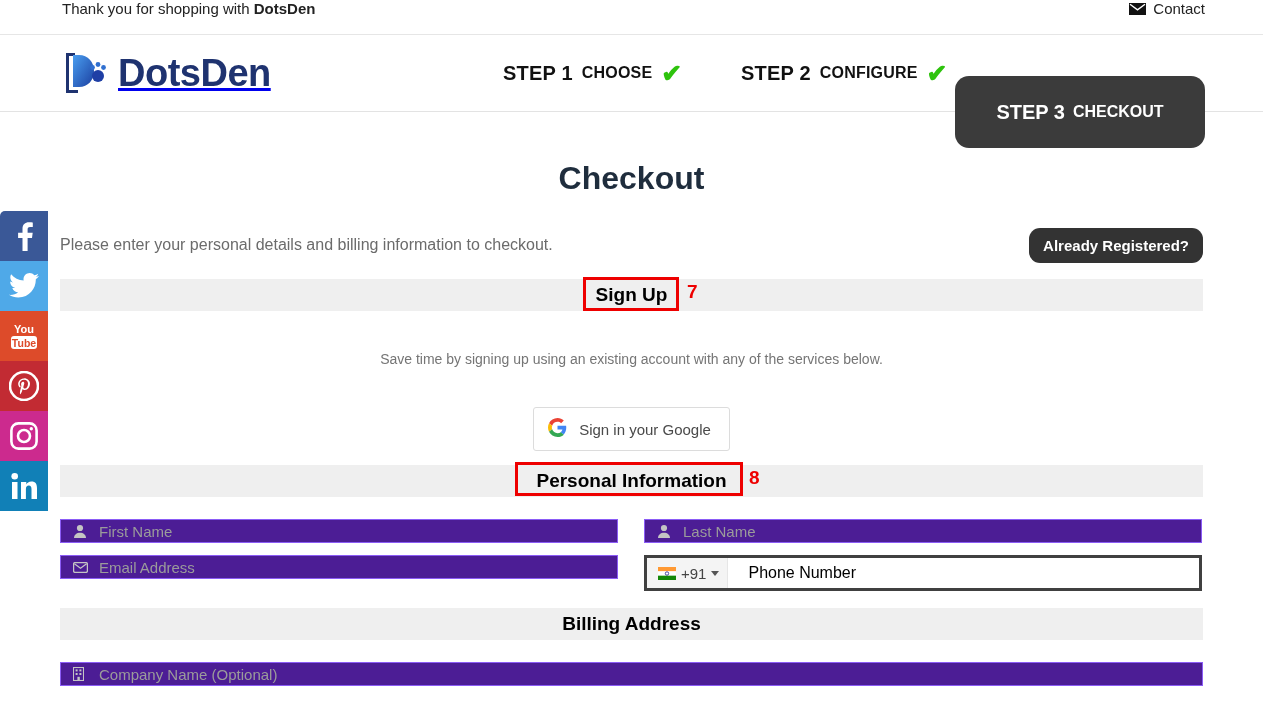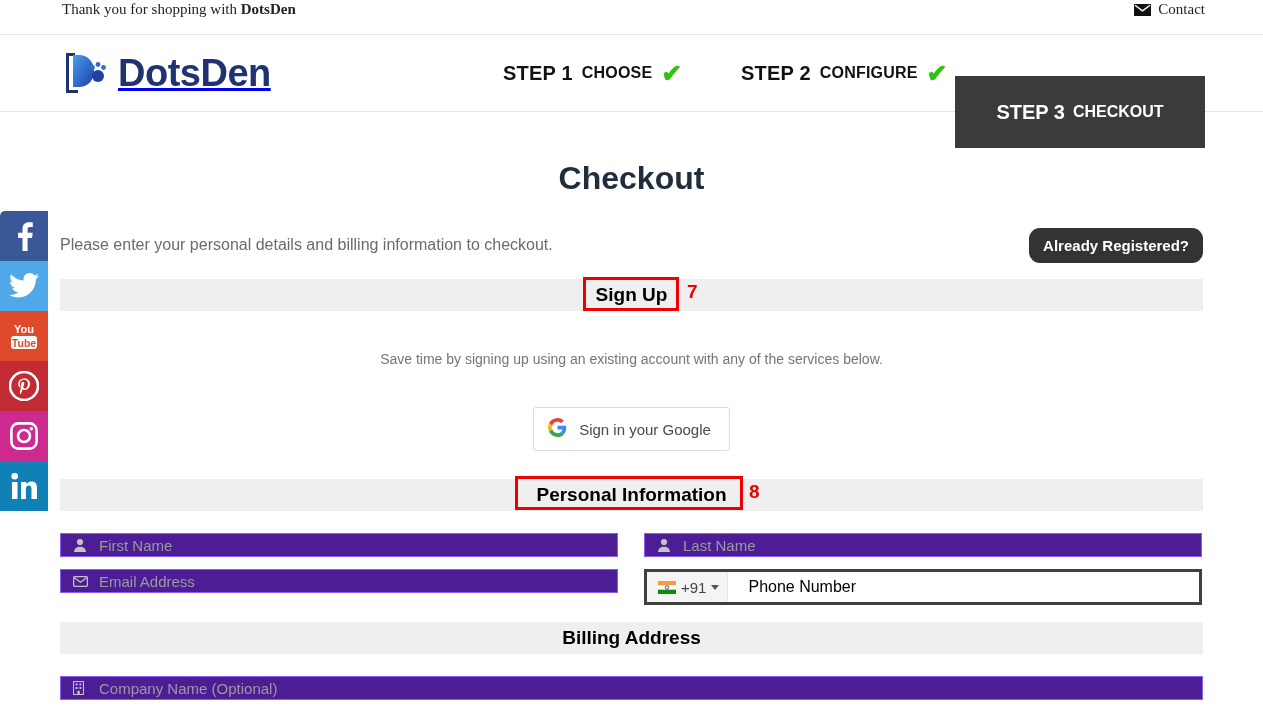--- a/index.html
+++ b/index.html
@@ -8,26 +8,25 @@
     background: #ffffff;
     font-family: "Liberation Sans", sans-serif;
     overflow: hidden;
   }
 
   
   .topbar {
     height: 35px;
     border-bottom: 1px solid #e6e6e6;
     display: flex;
-    align-items: flex-end;
+    align-items: flex-start;
     justify-content: space-between;
     padding: 0 58px 16px 62px;
     font-size: 15px;
     color: #222;
-    font-family: Liberation Serif, serif;
   }
   .topbar .brand-strong { font-weight: bold; }
   .contact-link {
     display: flex; align-items: center; gap: 7px;
     font-size: 15px; color: #222; text-decoration: none;
   }
   .contact-link svg { display: block; }
 
   
   .header {
@@ -60,20 +59,21 @@
   .step .word { font-size: 16px; font-weight: bold; letter-spacing: .2px; }
   .check { color: #2ec30d; font-size: 25px; font-weight: bold; line-height: 1; }
   .step-1 { position: absolute; left: 503px; top: 0; height: 100%; }
   .step-2 { position: absolute; left: 741px; top: 0; height: 100%; }
   .step-3 {
     position: absolute; left: 955px; top: 41px;
     width: 250px; height: 72px;
     background: #3b3b3b; color: #ffffff;
     display: flex; align-items: center; justify-content: center; gap: 8px;
     pointer-events: auto;
+    border-radius: 14px;
   }
   .step-3 .num { font-size: 20px; font-weight: bold; color: #fff; }
   .step-3 .word { font-size: 16px; font-weight: bold; color: #fff; }
 
   
   .social-rail {
     position: absolute; left: 0; top: 211px;
     width: 48px; z-index: 40;
   }
   .social-tile {
@@ -328,21 +328,21 @@
             <path fill="#EA4335" d="M24 9.5c3.5 0 6.6 1.2 9.1 3.6l6.8-6.8C35.9 2.4 30.4 0 24 0 14.6 0 6.5 5.4 2.6 13.2l7.9 6.2C12.4 13.7 17.7 9.5 24 9.5z"></path>
             <path fill="#4285F4" d="M46.1 24.5c0-1.6-.1-3.2-.4-4.7H24v9h12.4c-.5 2.9-2.2 5.3-4.7 7l7.6 5.9c4.4-4.1 6.8-10.1 6.8-17.2z"></path>
             <path fill="#FBBC05" d="M10.5 28.6c-.5-1.5-.8-3-.8-4.6s.3-3.1.8-4.6l-7.9-6.2C1 16.3 0 20 0 24s1 7.7 2.6 10.8l7.9-6.2z"></path>
             <path fill="#34A853" d="M24 48c6.5 0 11.9-2.1 15.9-5.8l-7.6-5.9c-2.1 1.4-4.8 2.3-8.3 2.3-6.3 0-11.6-4.2-13.5-9.9l-7.9 6.2C6.5 42.6 14.6 48 24 48z"></path>
           </svg>
         </span>
         <span>Sign in your Google</span>
       </button>
     </div>
 
-    <div class="section-bar" style="margin-top:28px;">
+    <div class="section-bar" style="margin-top:14px;">
       <span class="title">Personal Information</span>
       <span class="anno-box" style="left:455px; top:-3px; width:228px; height:34px;"></span>
       <span class="anno-num" style="left:689px; top:2px;">8</span>
     </div>
 
     <div class="form-grid">
       <div class="field">
         <span class="fi">
           <svg width="14" height="14" viewBox="0 0 14 14">
               <circle cx="7" cy="4" r="3.1" fill="#c4c4c4"></circle>

